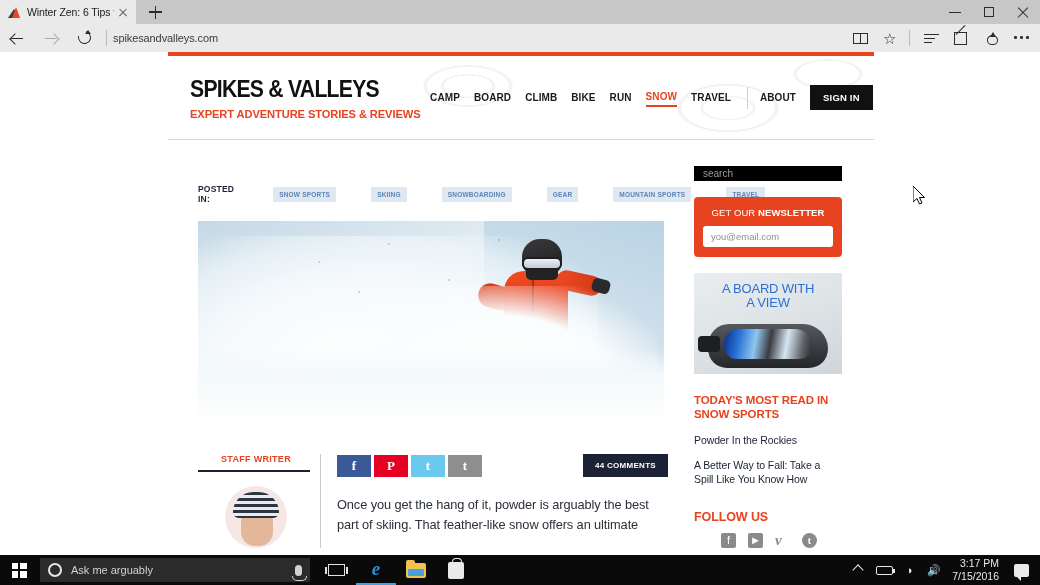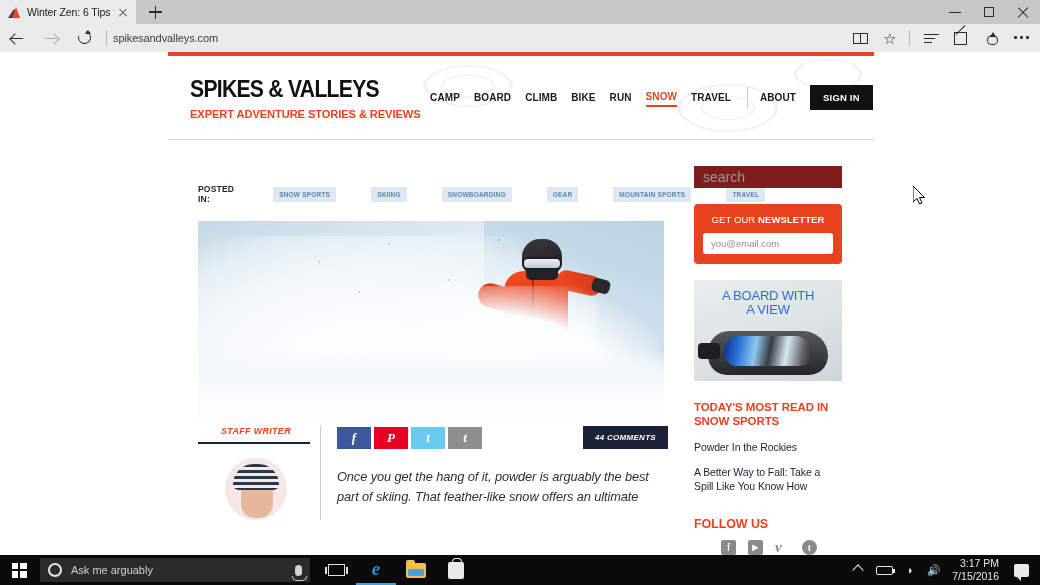--- a/index.html
+++ b/index.html
@@ -223,21 +223,21 @@
     position: absolute; left: 46px; top: 34px; width: 32px; height: 13px;
     background: #232326; border-radius: 5px;
   }
   .hero .zip { position: absolute; left: 52px; top: 44px; width: 2px; height: 66px; background: rgba(90,30,15,0.5); }
   .hero .snowfront {
     position: absolute; left: 0; bottom: 0; width: 466px; height: 78px;
     background: linear-gradient(180deg, rgba(255,255,255,0) 0%, #f4f9fb 35%, #ffffff 100%);
   }
   .hero .fleck { position: absolute; background: rgba(90,110,125,.35); border-radius: 50%; }
 
-  .meta-row { display: flex; margin-top: 0; font-style: italic; }
+  .meta-row { display: flex; margin-top: 28px; }
   .author { width: 116px; flex: 0 0 116px; }
   .author-role {
     font-size: 9px; font-weight: 700; color: #e8431f; letter-spacing: 0.3px;
     text-align: center; padding-bottom: 6px;
   }
   .author-rule { height: 1.5px; background: #1b2235; width: 112px; }
   .avatar {
     width: 62px; height: 62px; border-radius: 50%; margin: 14px auto 0;
     background: #f6e7e7; position: relative; overflow: hidden;
   }
@@ -263,22 +263,22 @@
   .comments {
     margin-left: auto; background: #1b2235; color: #fff; font-size: 8px;
     font-weight: 700; padding: 7px 12px; letter-spacing: 0.3px; white-space: nowrap;
   }
   .para {
     margin-top: 18px; font-size: 12.8px; color: #2a2f3a; line-height: 1.55; letter-spacing: -0.1px;
   }
 
   
   .search {
-    height: 22px; background: #7f1d1d; display: flex; align-items: center;
-    padding: 0 9px; font-size: 14px; color: #9a9a9a;
+    height: 15px; background: #000000; display: flex; align-items: center;
+    padding: 0 9px; font-size: 10px; color: #9a9a9a;
   }
   .newsletter {
     margin-top: 16px; background: #e8431f; border-radius: 4px; padding: 10px 9px;
   }
   .nl-title { font-size: 9.5px; color: #fff; letter-spacing: 0.1px; text-align: center; }
   .nl-title b { font-weight: 700; }
   .nl-input {
     margin-top: 8px; height: 21px; background: #fff; border-radius: 3px;
     display: flex; align-items: center; padding: 0 8px; font-size: 9.5px; color: #8e8e8e;
   }

